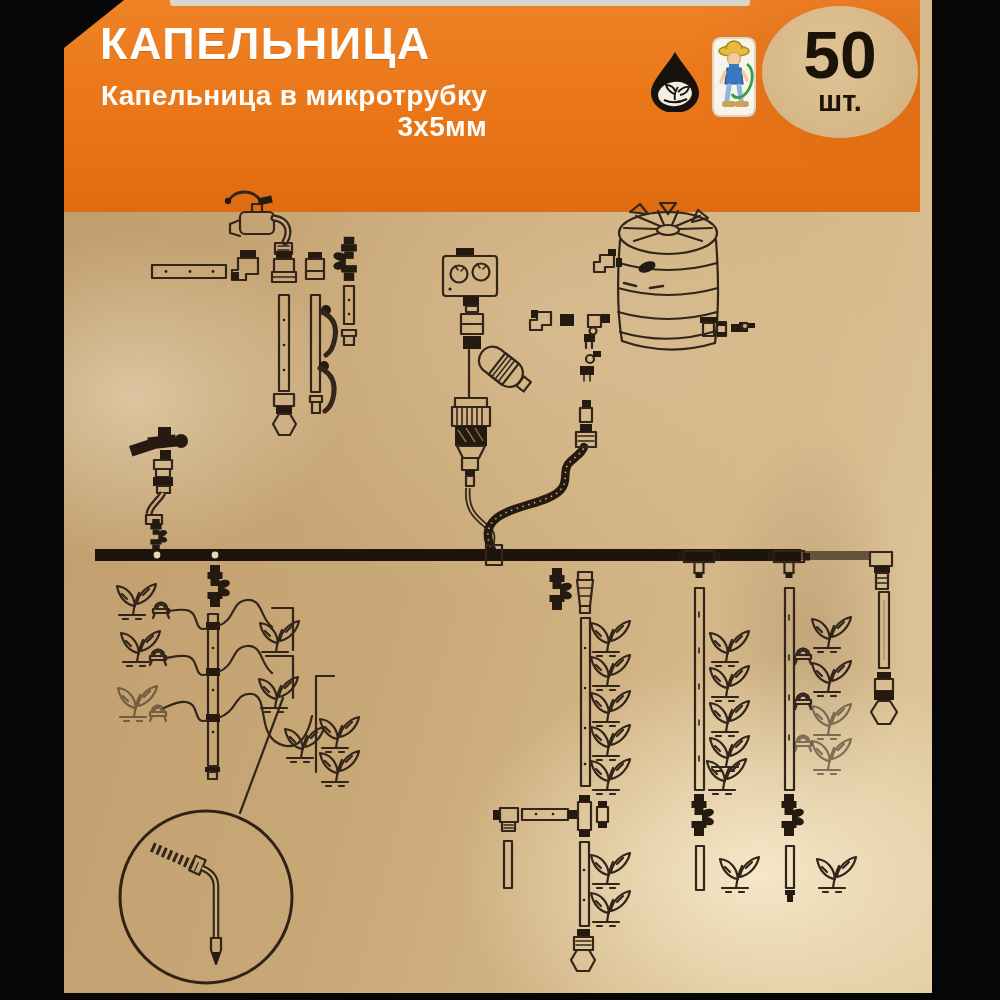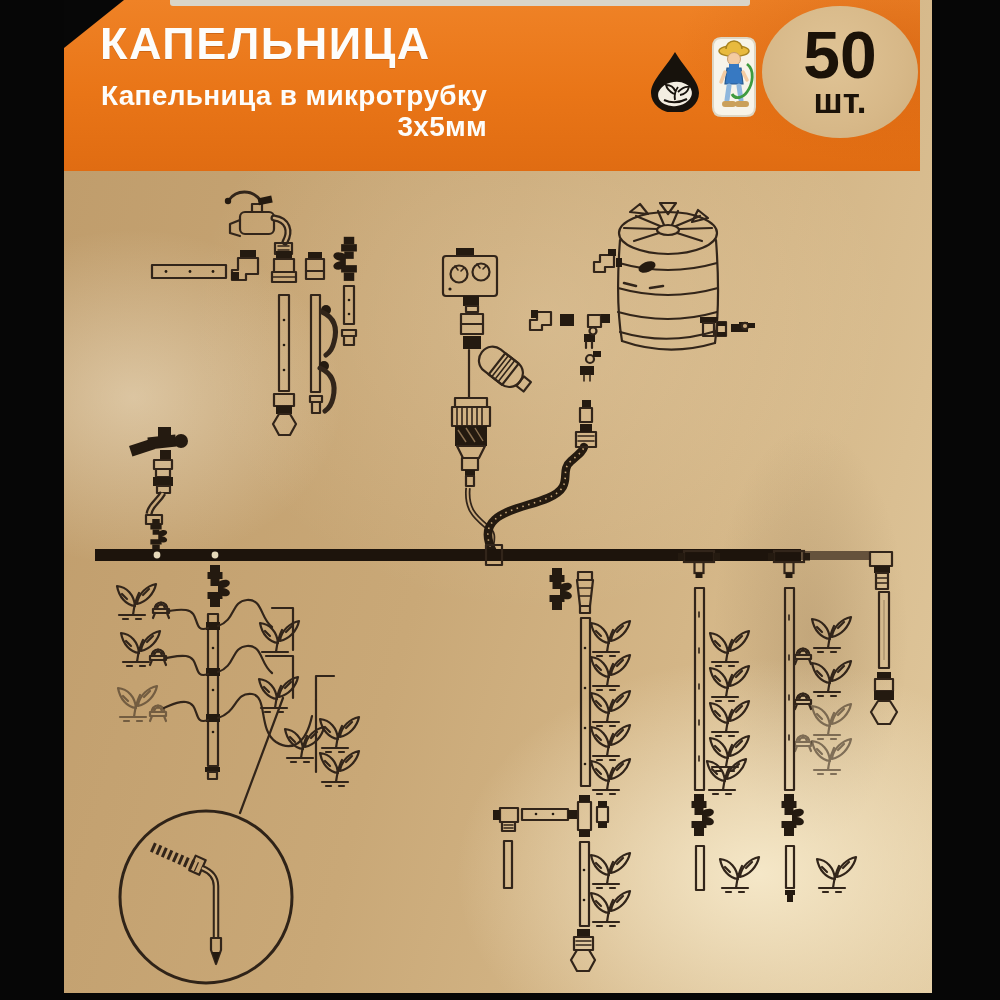--- a/index.html
+++ b/index.html
@@ -19,42 +19,42 @@
   }
   .corner-cut{
     position:absolute;left:0;top:0;width:60px;height:48px;background:#070707;
     -webkit-clip-path:polygon(0 0,100% 0,0 100%);clip-path:polygon(0 0,100% 0,0 100%);
   }
   .top-edge{
     position:absolute;left:106px;top:0;width:580px;height:6px;
     background:#d7d9d2;opacity:.95;border-radius:0 0 3px 3px;
   }
   .header{
-    position:absolute;left:0;top:0;right:12px;height:171px;
+    position:absolute;left:0;top:0;right:12px;height:212px;
     background:
       radial-gradient(300px 160px at 96% 30%, rgba(190,80,10,.35), rgba(190,80,10,0) 70%),
       linear-gradient(180deg,#ef8226 0%, #e97517 55%, #e06c12 100%);
   }
   .title{
     position:absolute;left:36px;top:18px;color:#fdfdfb;
     font-size:45px;font-weight:700;letter-spacing:1.5px;
     text-shadow:0 1px 0 rgba(150,60,0,.35);
   }
   .subtitle{
     position:absolute;left:37px;top:80px;color:#fdfdfb;
     font-size:28px;font-weight:700;line-height:31px;letter-spacing:.3px;text-align:right;
   }
   .count-badge{
     position:absolute;left:698px;top:6px;width:156px;height:132px;border-radius:50%;
     background:radial-gradient(circle at 45% 40%, #e0c496 0%, #d7b888 60%, #cfae7c 100%);
     display:flex;flex-direction:column;align-items:center;justify-content:center;
     color:#1b1208;
   }
   .count-badge .val{font-size:66px;font-weight:700;line-height:58px;}
-  .count-badge .unit{font-size:35px;font-weight:700;line-height:34px;}
+  .count-badge .unit{font-size:29px;font-weight:700;line-height:34px;}
   .logo-drop{position:absolute;left:584px;top:50px;}
   .logo-mascot{position:absolute;left:641px;top:34px;}
   .diagram{position:absolute;left:0;top:160px;width:868px;height:833px;}
   .ln{stroke:#32251a;stroke-width:2.2;fill:none;stroke-linecap:round;stroke-linejoin:round;}
   .ln-th{stroke:#32251a;stroke-width:1.6;fill:none;stroke-linecap:round;}
   .dk{fill:#241a10;stroke:none;}
   .faded{opacity:.55;}
 </style>
 </head>
 <body>

